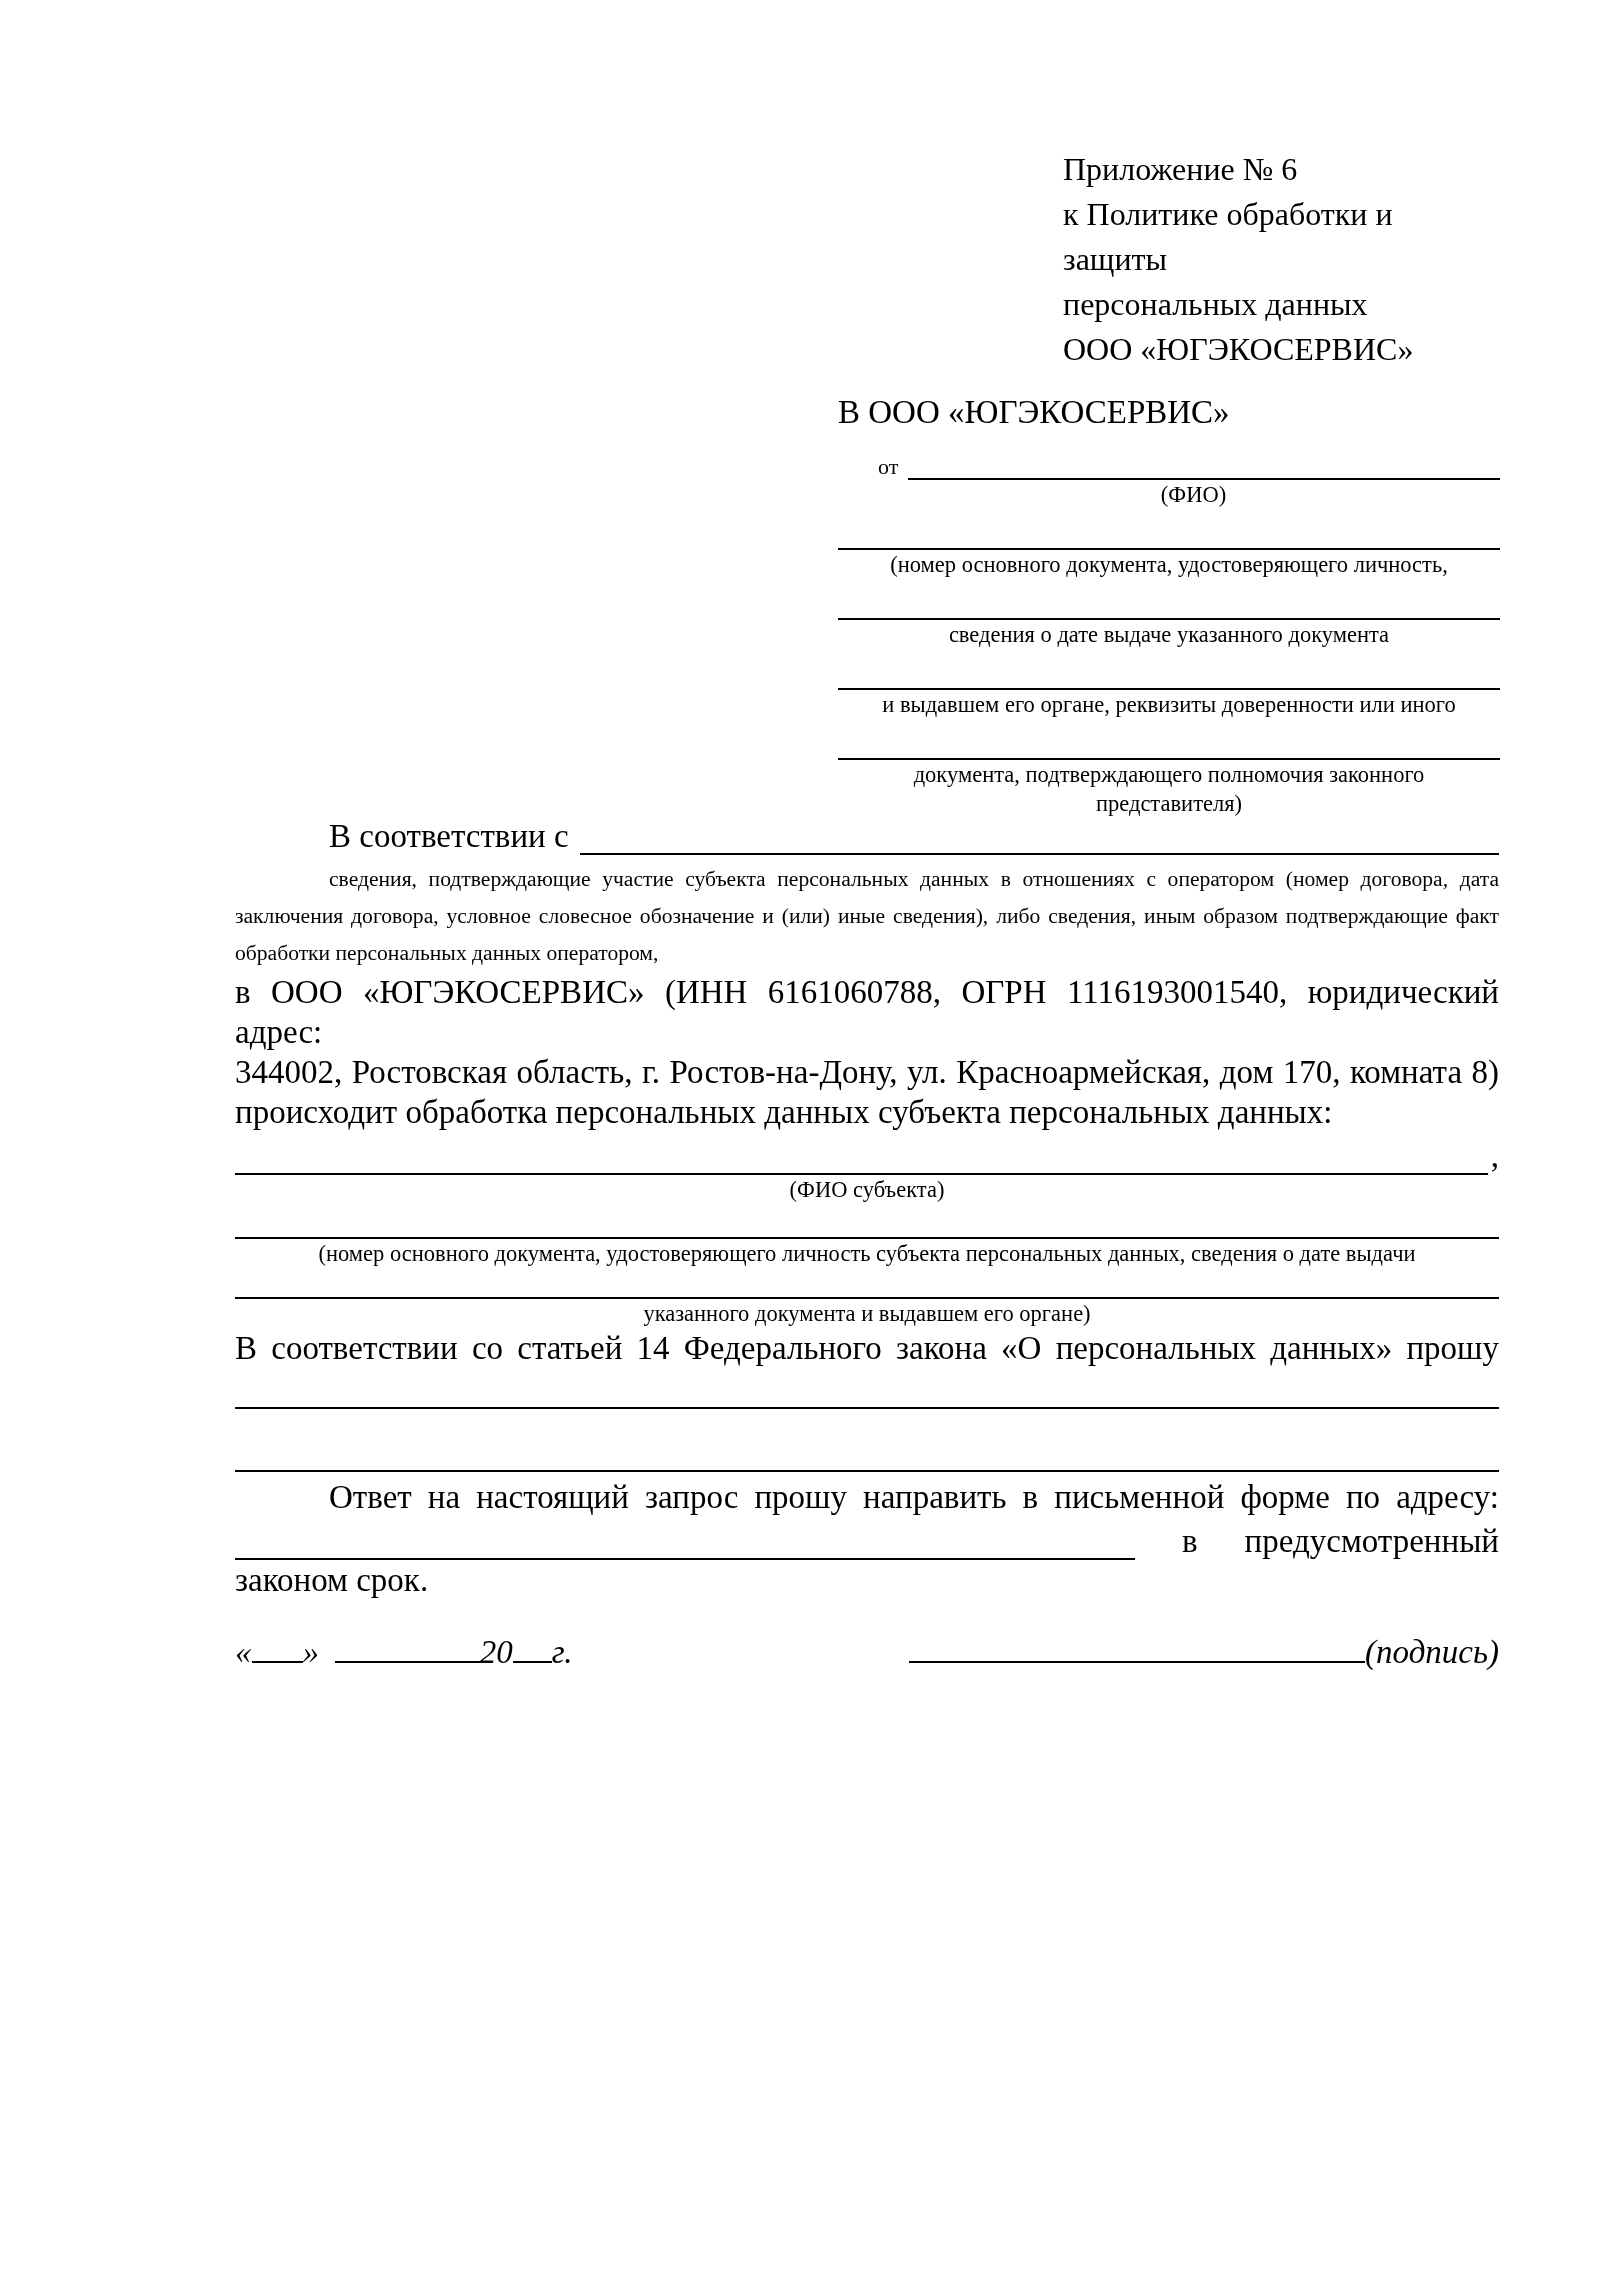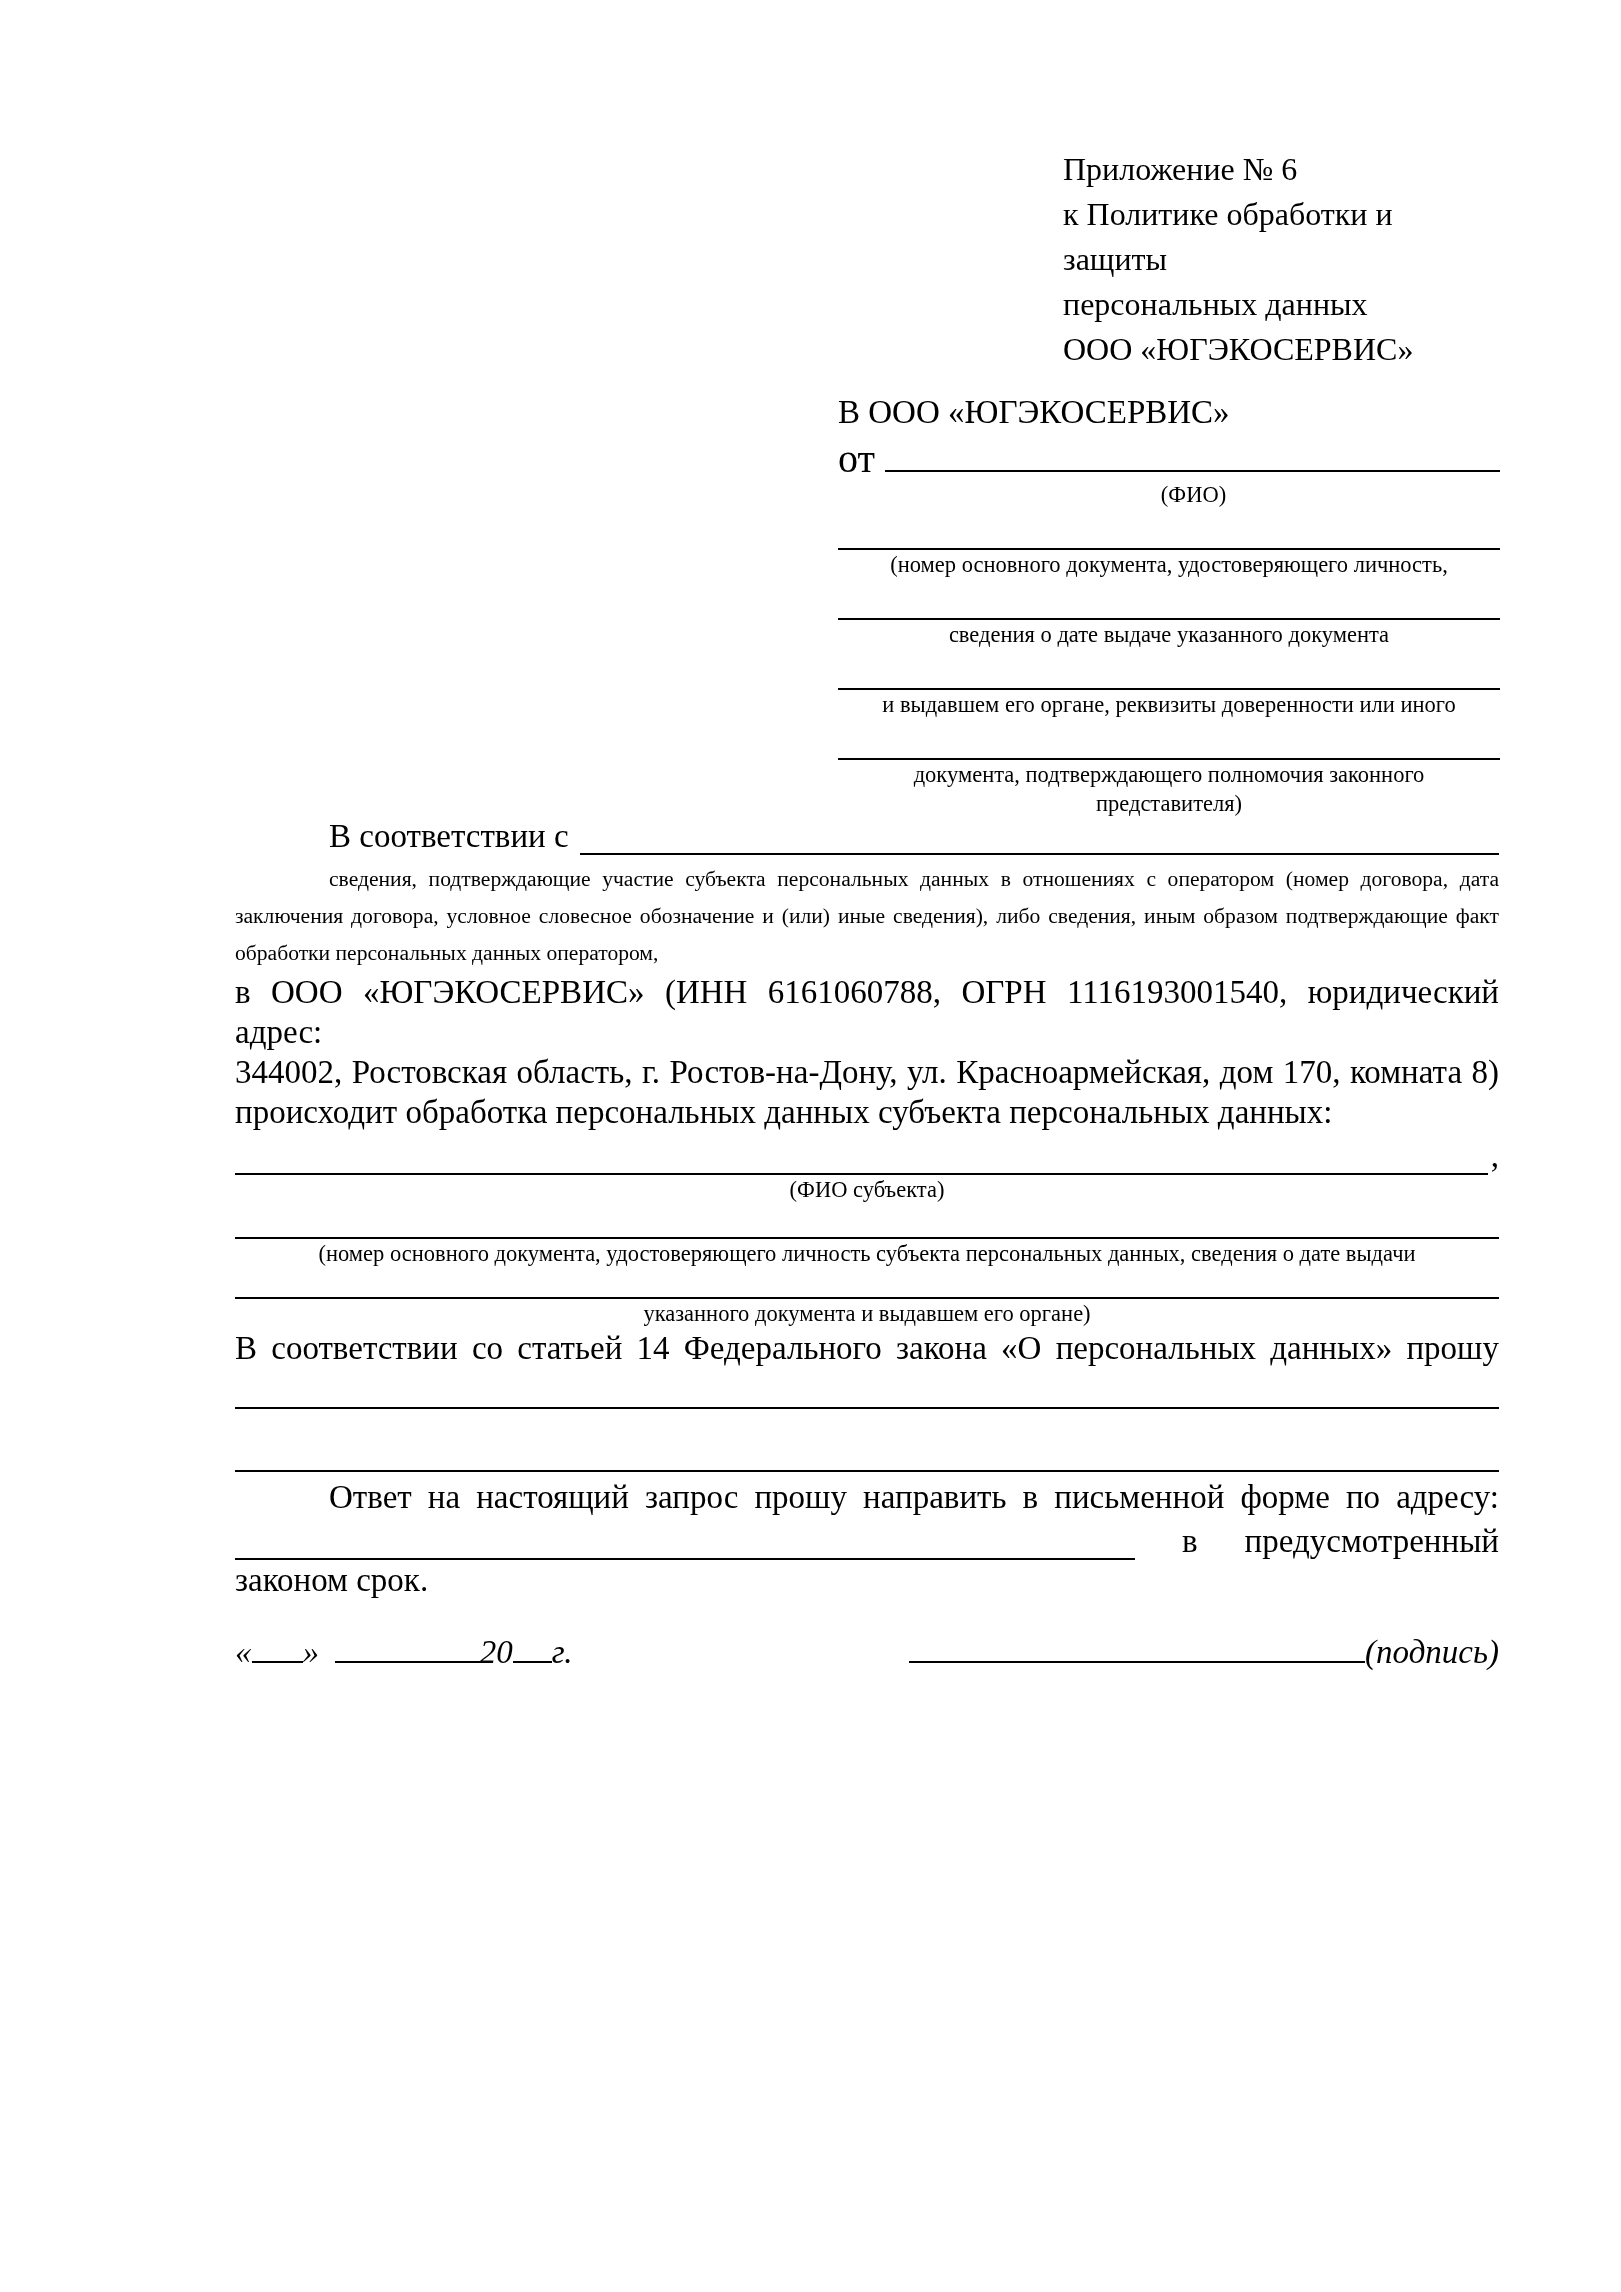--- a/index.html
+++ b/index.html
@@ -14,21 +14,21 @@
 
   
   .note { margin-left: 828px; font-size: 32px; line-height: 45px; }
 
   
   .title { margin-top: 74px; font-size: 34px; font-weight: bold; text-align: center; line-height: 46px; }
 
   
   .addr { margin-top: 17.6px; margin-left: 603px; width: 662px; }
   .addr-to { font-size: 33px; line-height: 45px; }
-  .row-from { display: flex; font-size: 40px; height: 45px; }
+  .row-from { display: flex; align-items: flex-end; font-size: 22px; height: 45px; margin-left: 40px; }
   .row-from .blank-fill { flex: 1; margin-left: 9.8px; }
   .blank-fill { border-bottom: 2.9px solid #000; height: 35px; }
   .cap { font-size: 22.5px; line-height: 29px; text-align: center; }
   .cap-fio { padding-left: 49px; text-align: center; }
   .addr .hr { height: 39px; border-bottom: 2.9px solid #000; }
 
   
   .zapros { margin-top: 11.8px; text-align: center; font-size: 33px; line-height: 45px; }
   .accord { display: flex; padding-left: 94px; font-size: 33px; height: 43px; }
   .accord .blank-fill { flex: 1; margin-left: 11.8px; }

